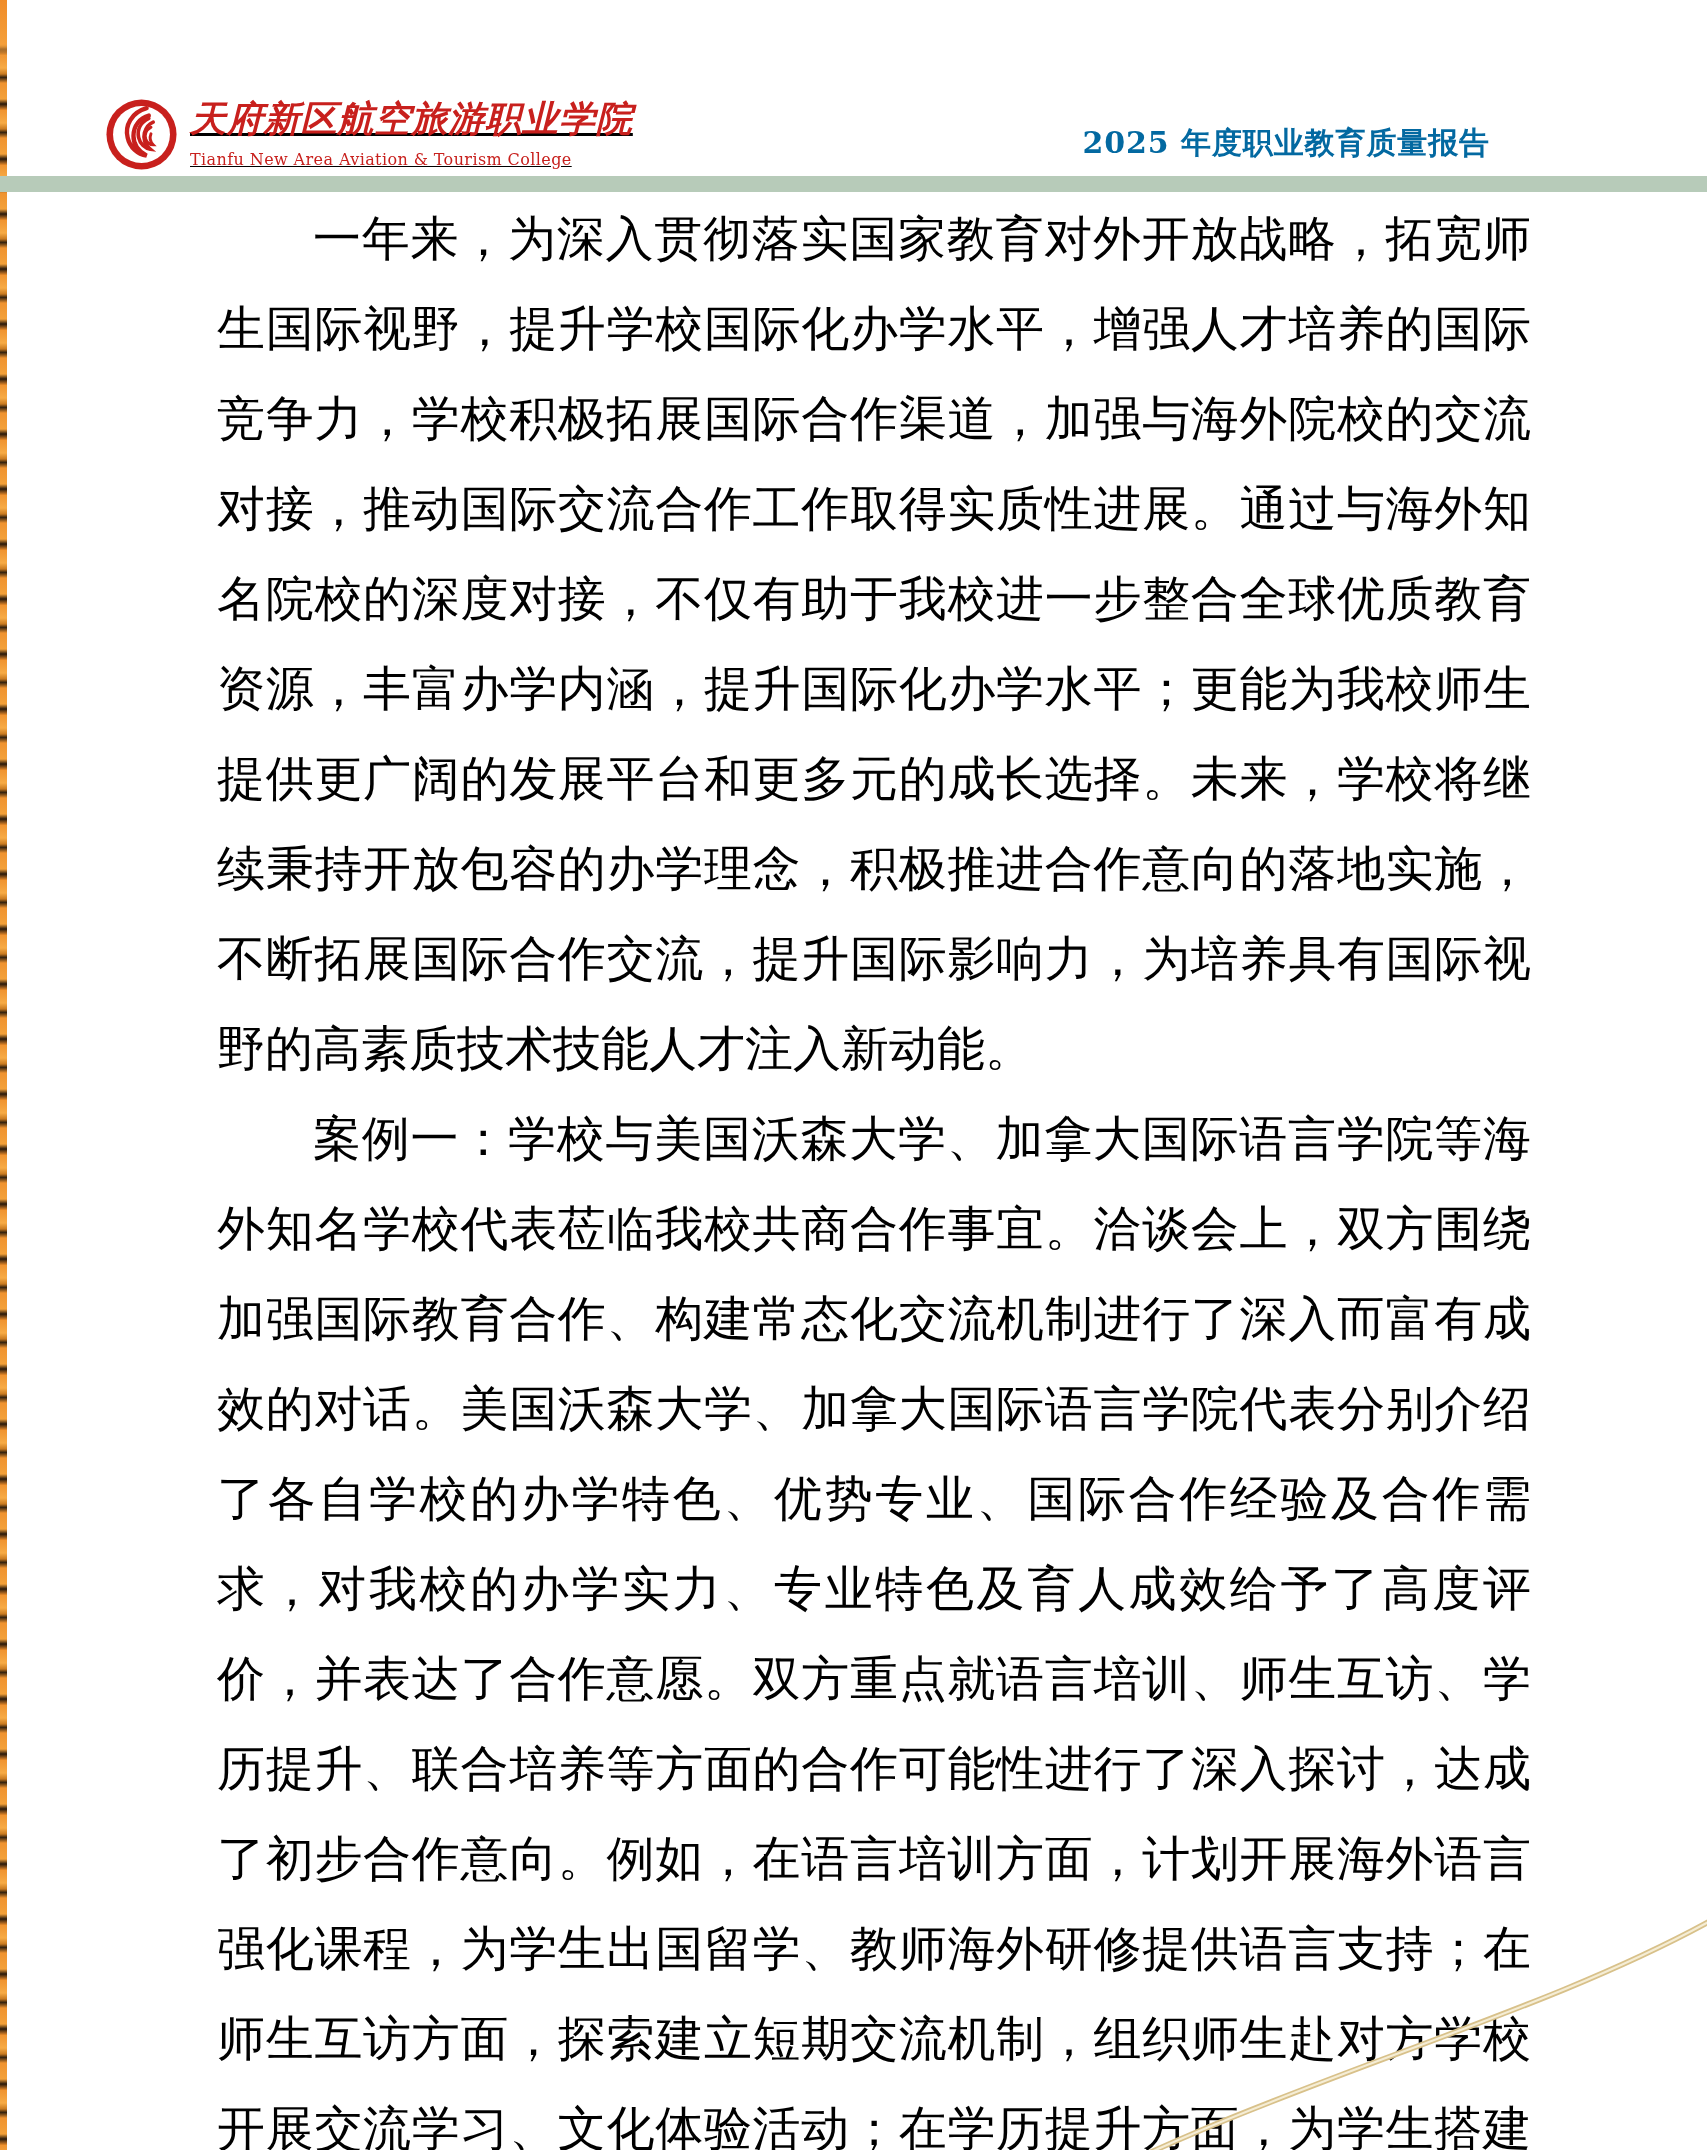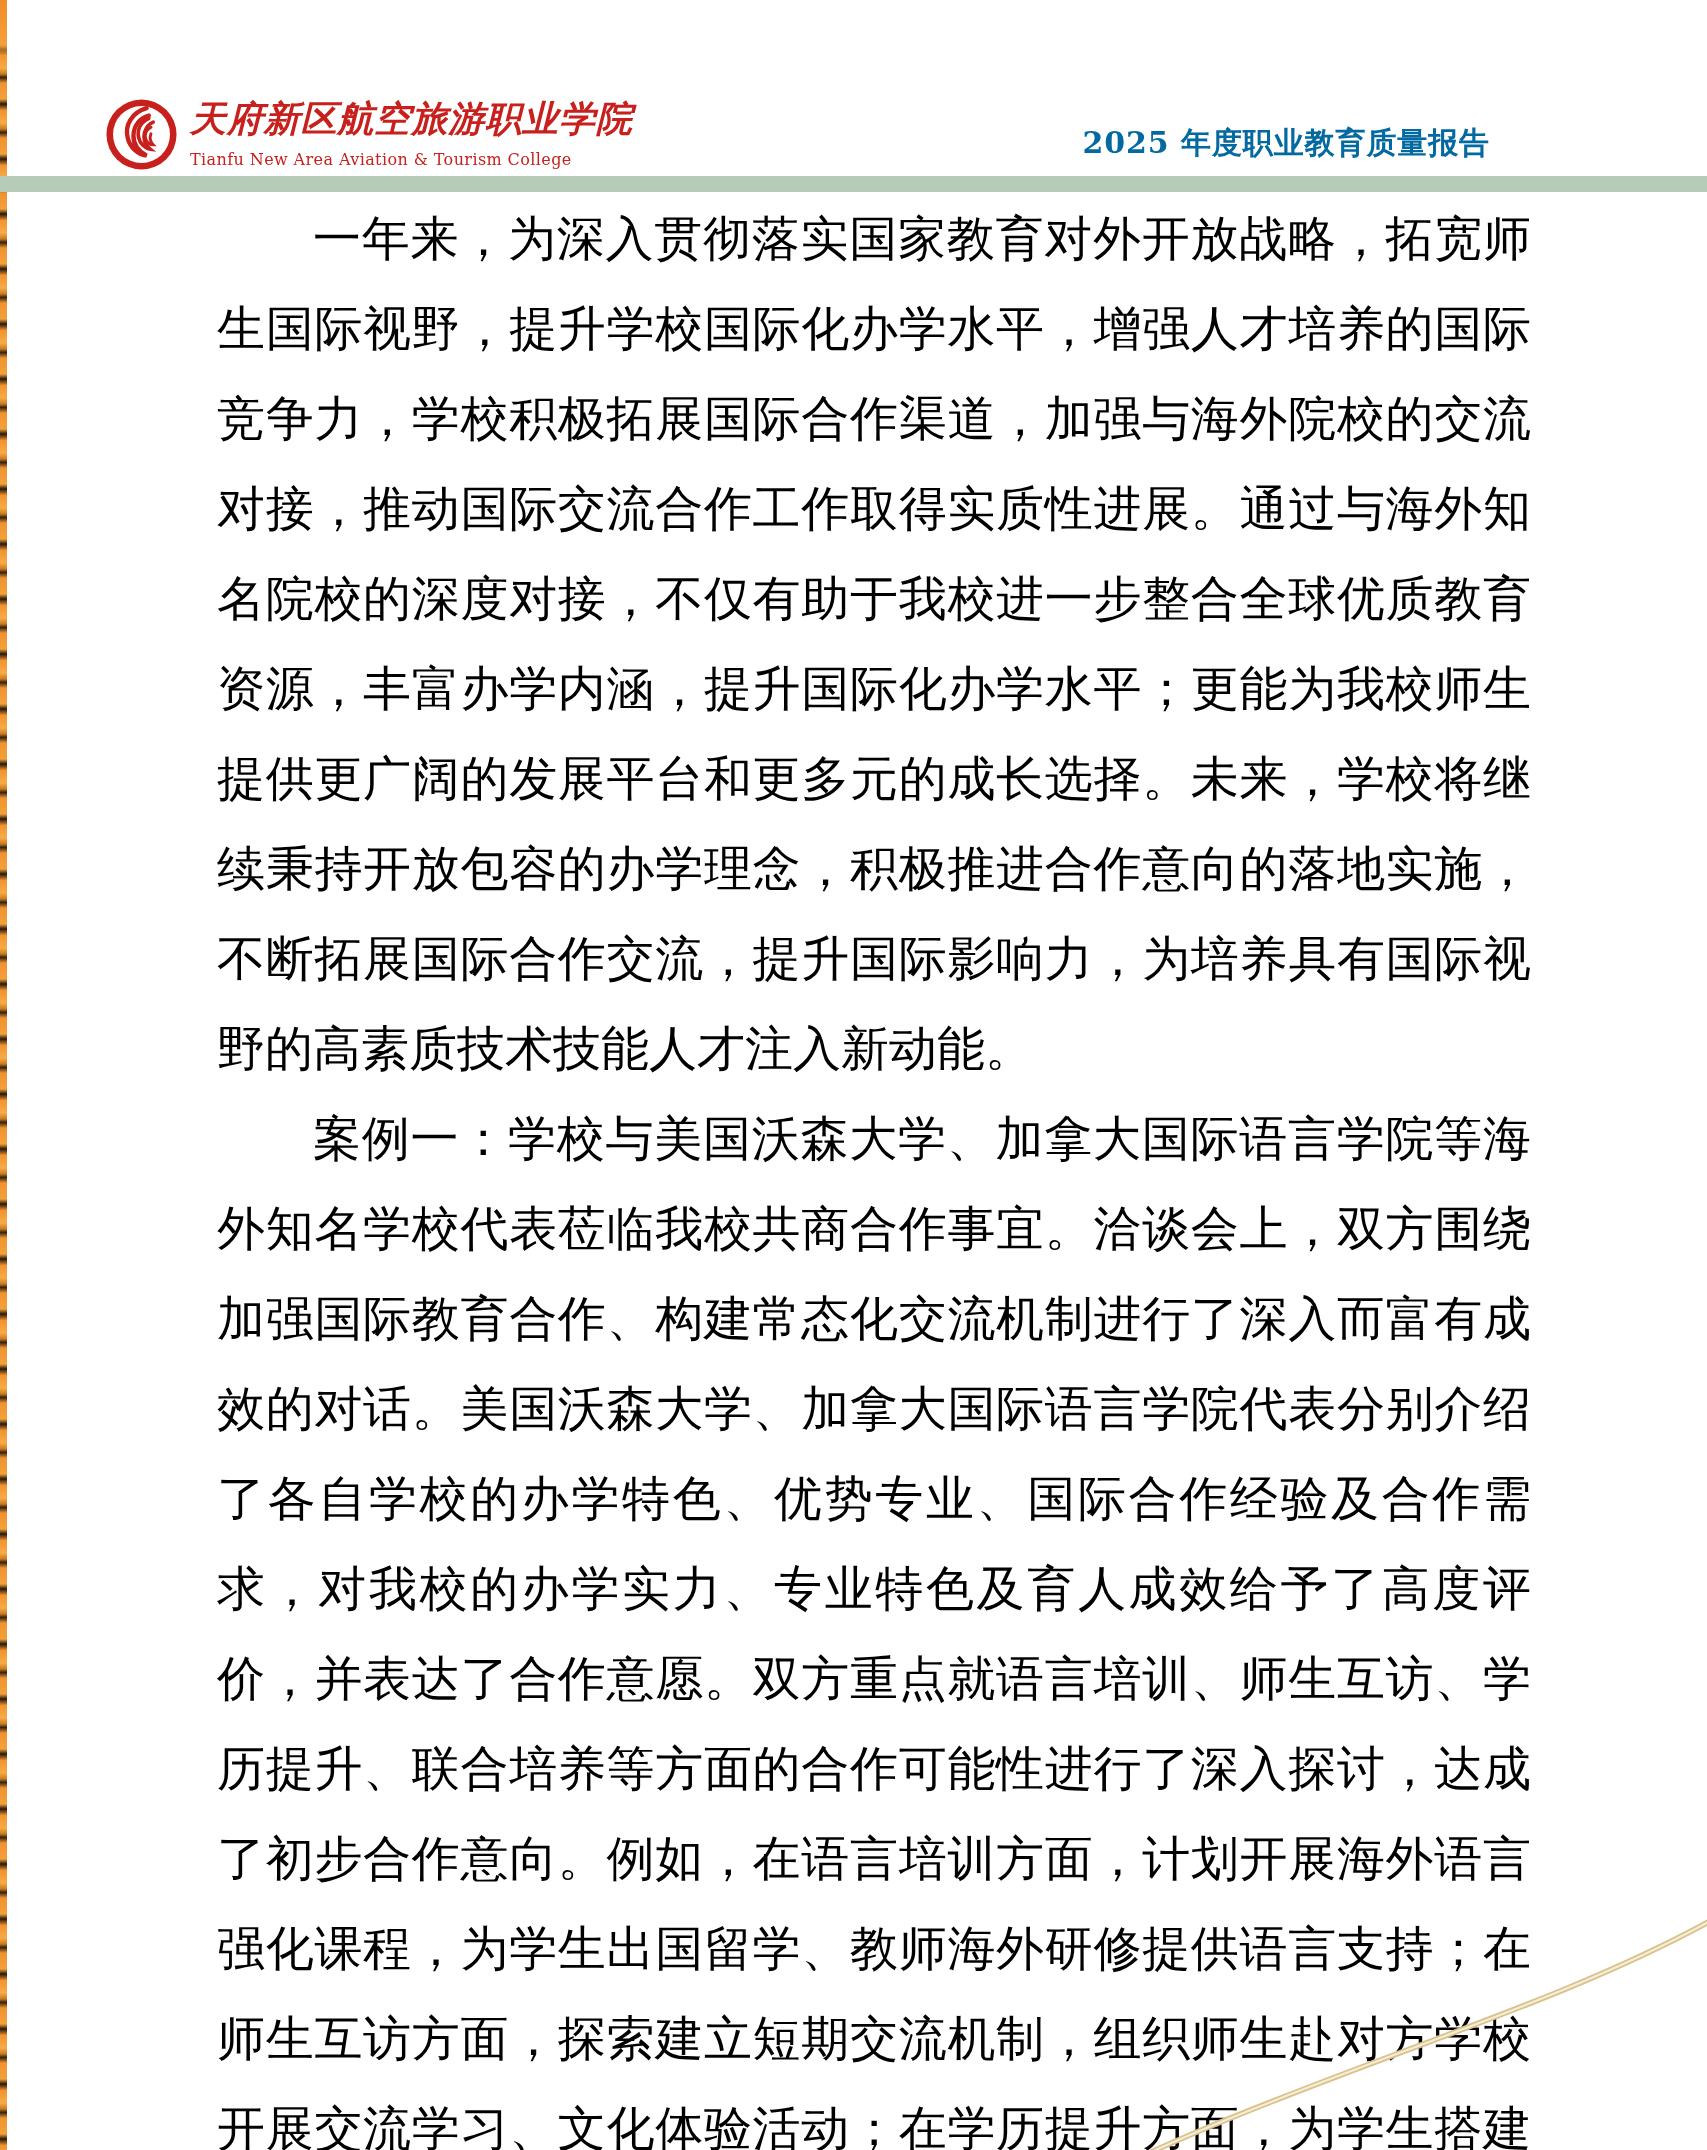--- a/index.html
+++ b/index.html
@@ -16,21 +16,21 @@
       linear-gradient(to top, #c0392b 0px, #d4552f 52px, rgba(212,85,47,0) 82px),
       repeating-linear-gradient(to bottom,
         #ef9330 0px, #f7ab45 13px, #c97a20 19px, #35230f 22.4px,
         #ef9330 28px, #f3a13a 44px, #27180c 49px, #e98a28 55px);
   }
   
   .header-bar{
     position:absolute;left:0;top:176px;width:1707px;height:16.3px;
     background:#b7cbb9;
   }
-  .logo-wrap{position:absolute;left:105px;top:98px;height:76px;display:flex;align-items:flex-start;}
+  .logo-wrap{position:absolute;left:105px;top:98px;height:76px;display:flex;align-items:flex-start;text-decoration:underline;}
   .logo-mark{width:73px;height:73px;flex:0 0 auto;}
   .logo-text{margin-left:12px;display:flex;flex-direction:column;}
   .logo-zh{
     font-size:36px;line-height:1.15;font-weight:700;font-style:italic;
     color:#c8201d;letter-spacing:0.9px;white-space:nowrap;
     font-family:"DejaVu Serif","Liberation Serif",serif;
   }
   .logo-en{
     font-size:16px;line-height:1.1;margin-top:12px;color:#c8201d;
     letter-spacing:0.4px;white-space:nowrap;

